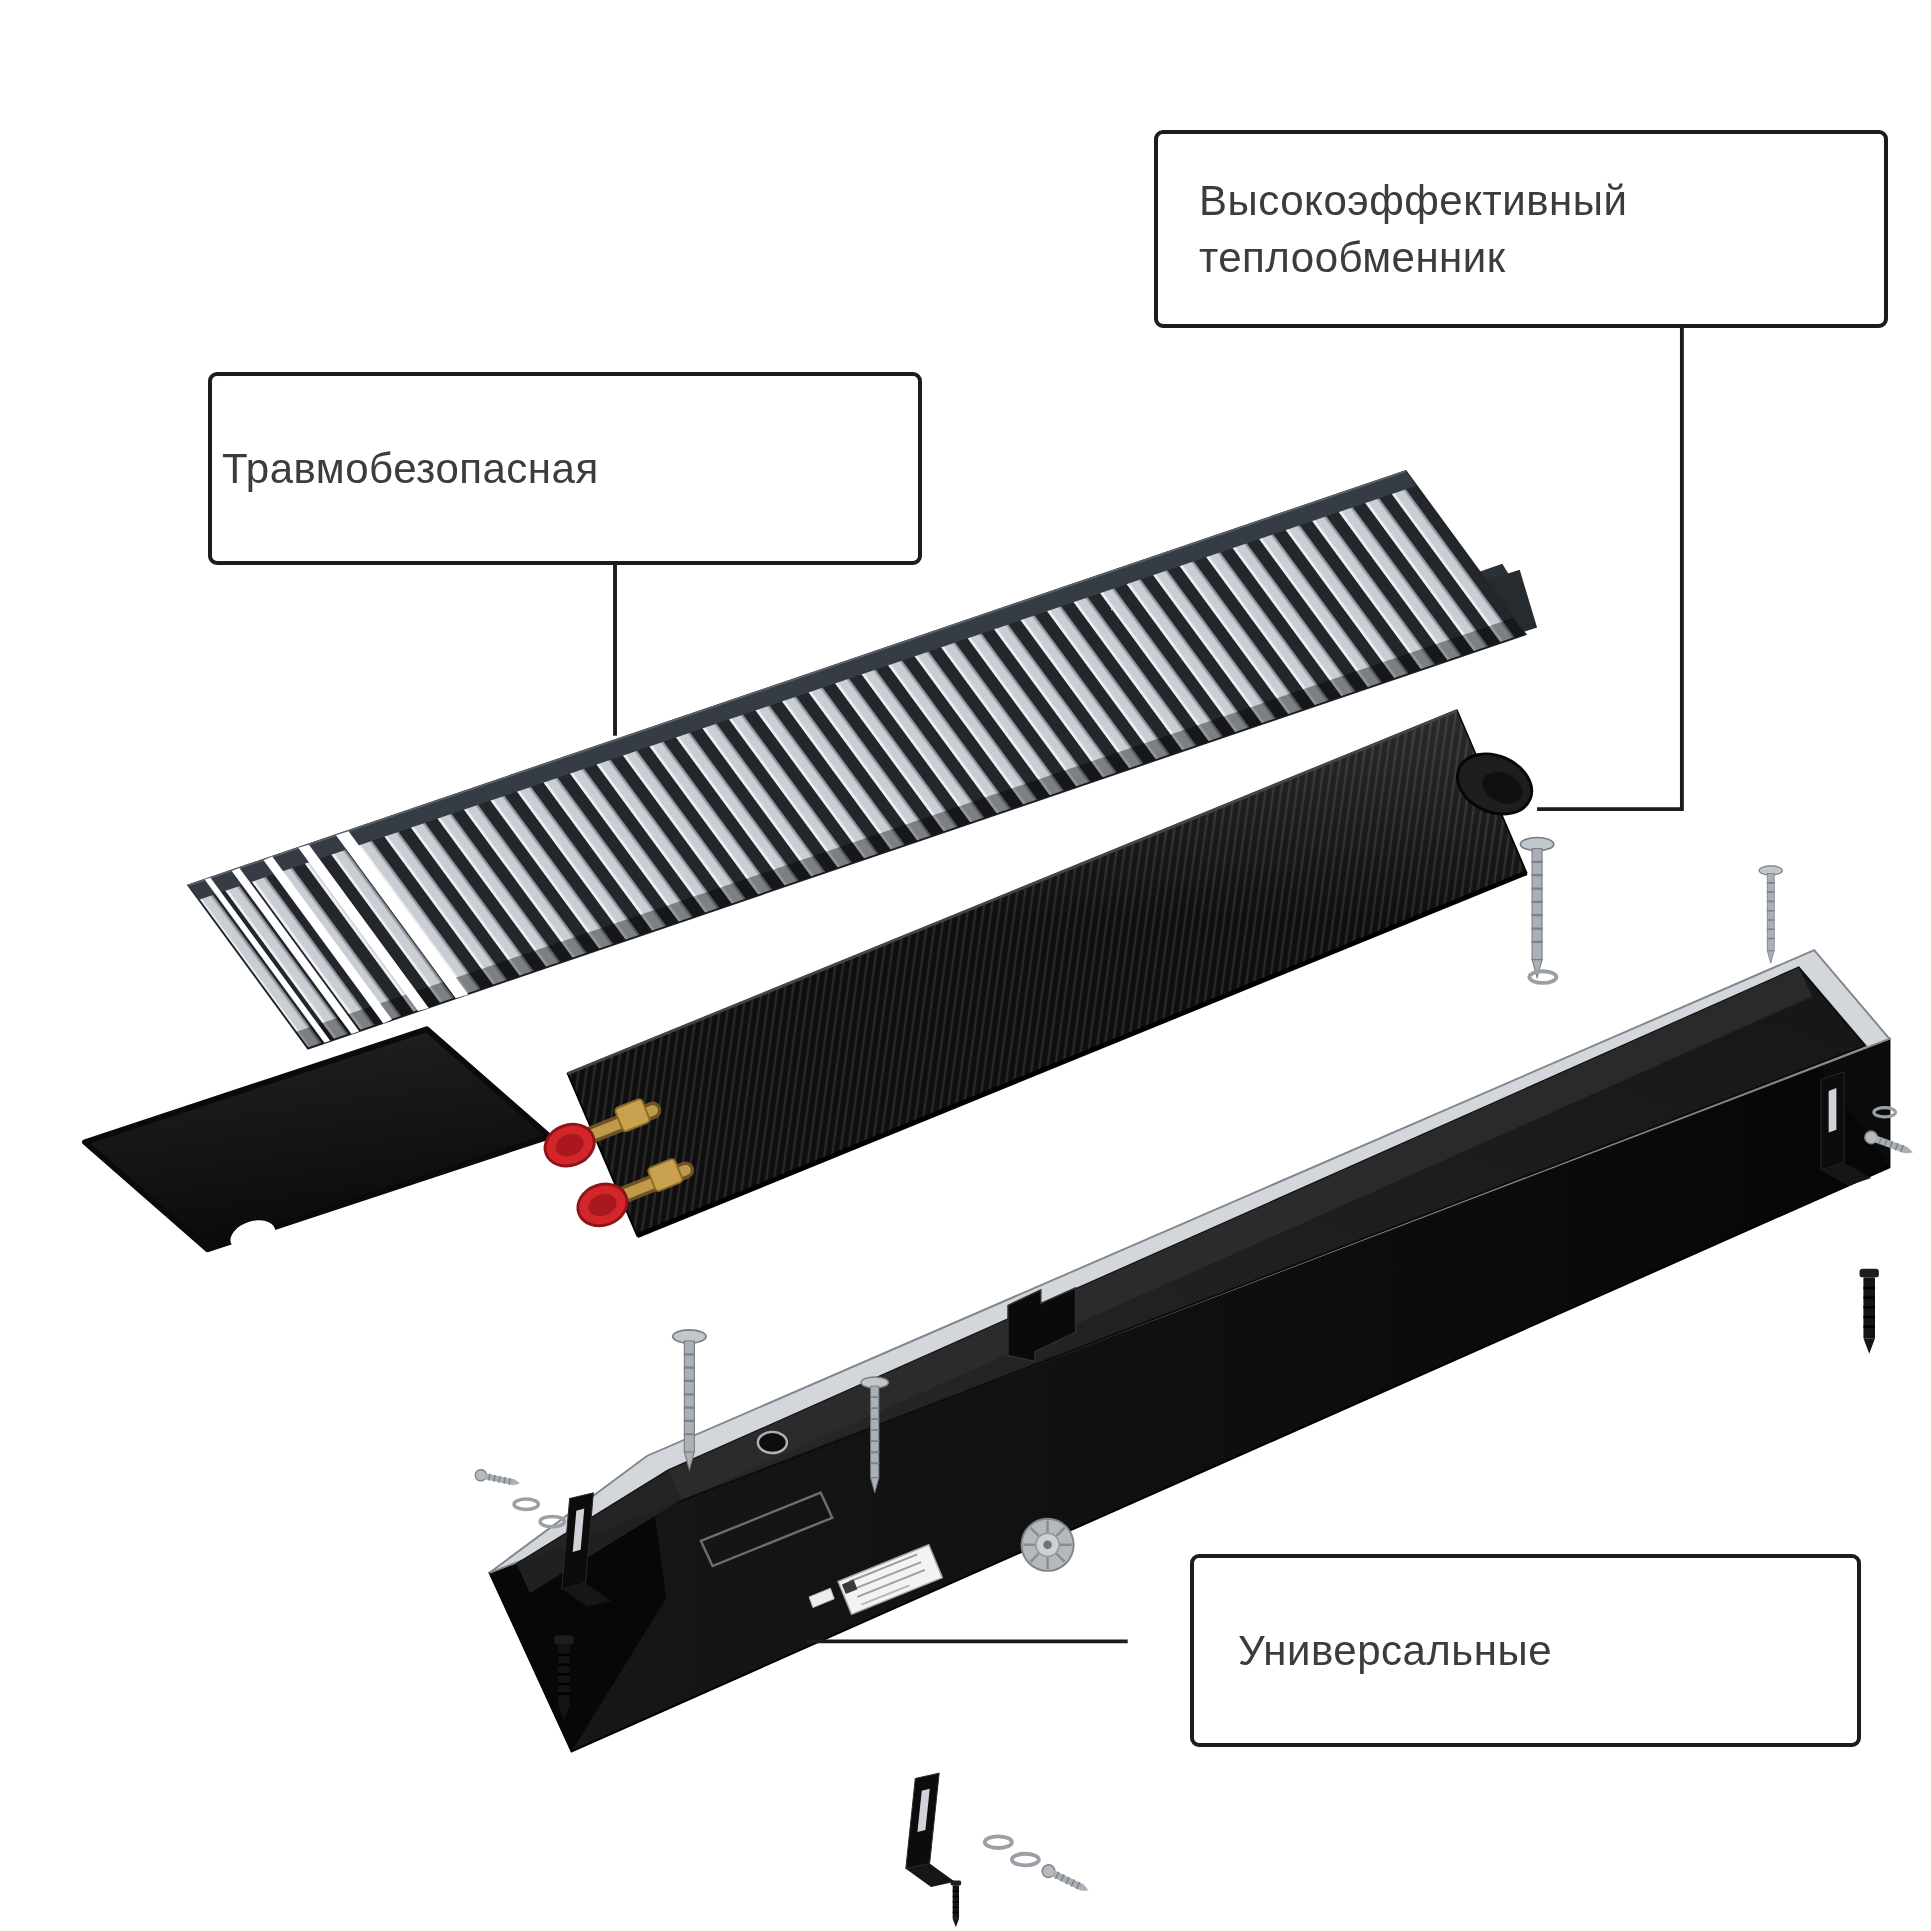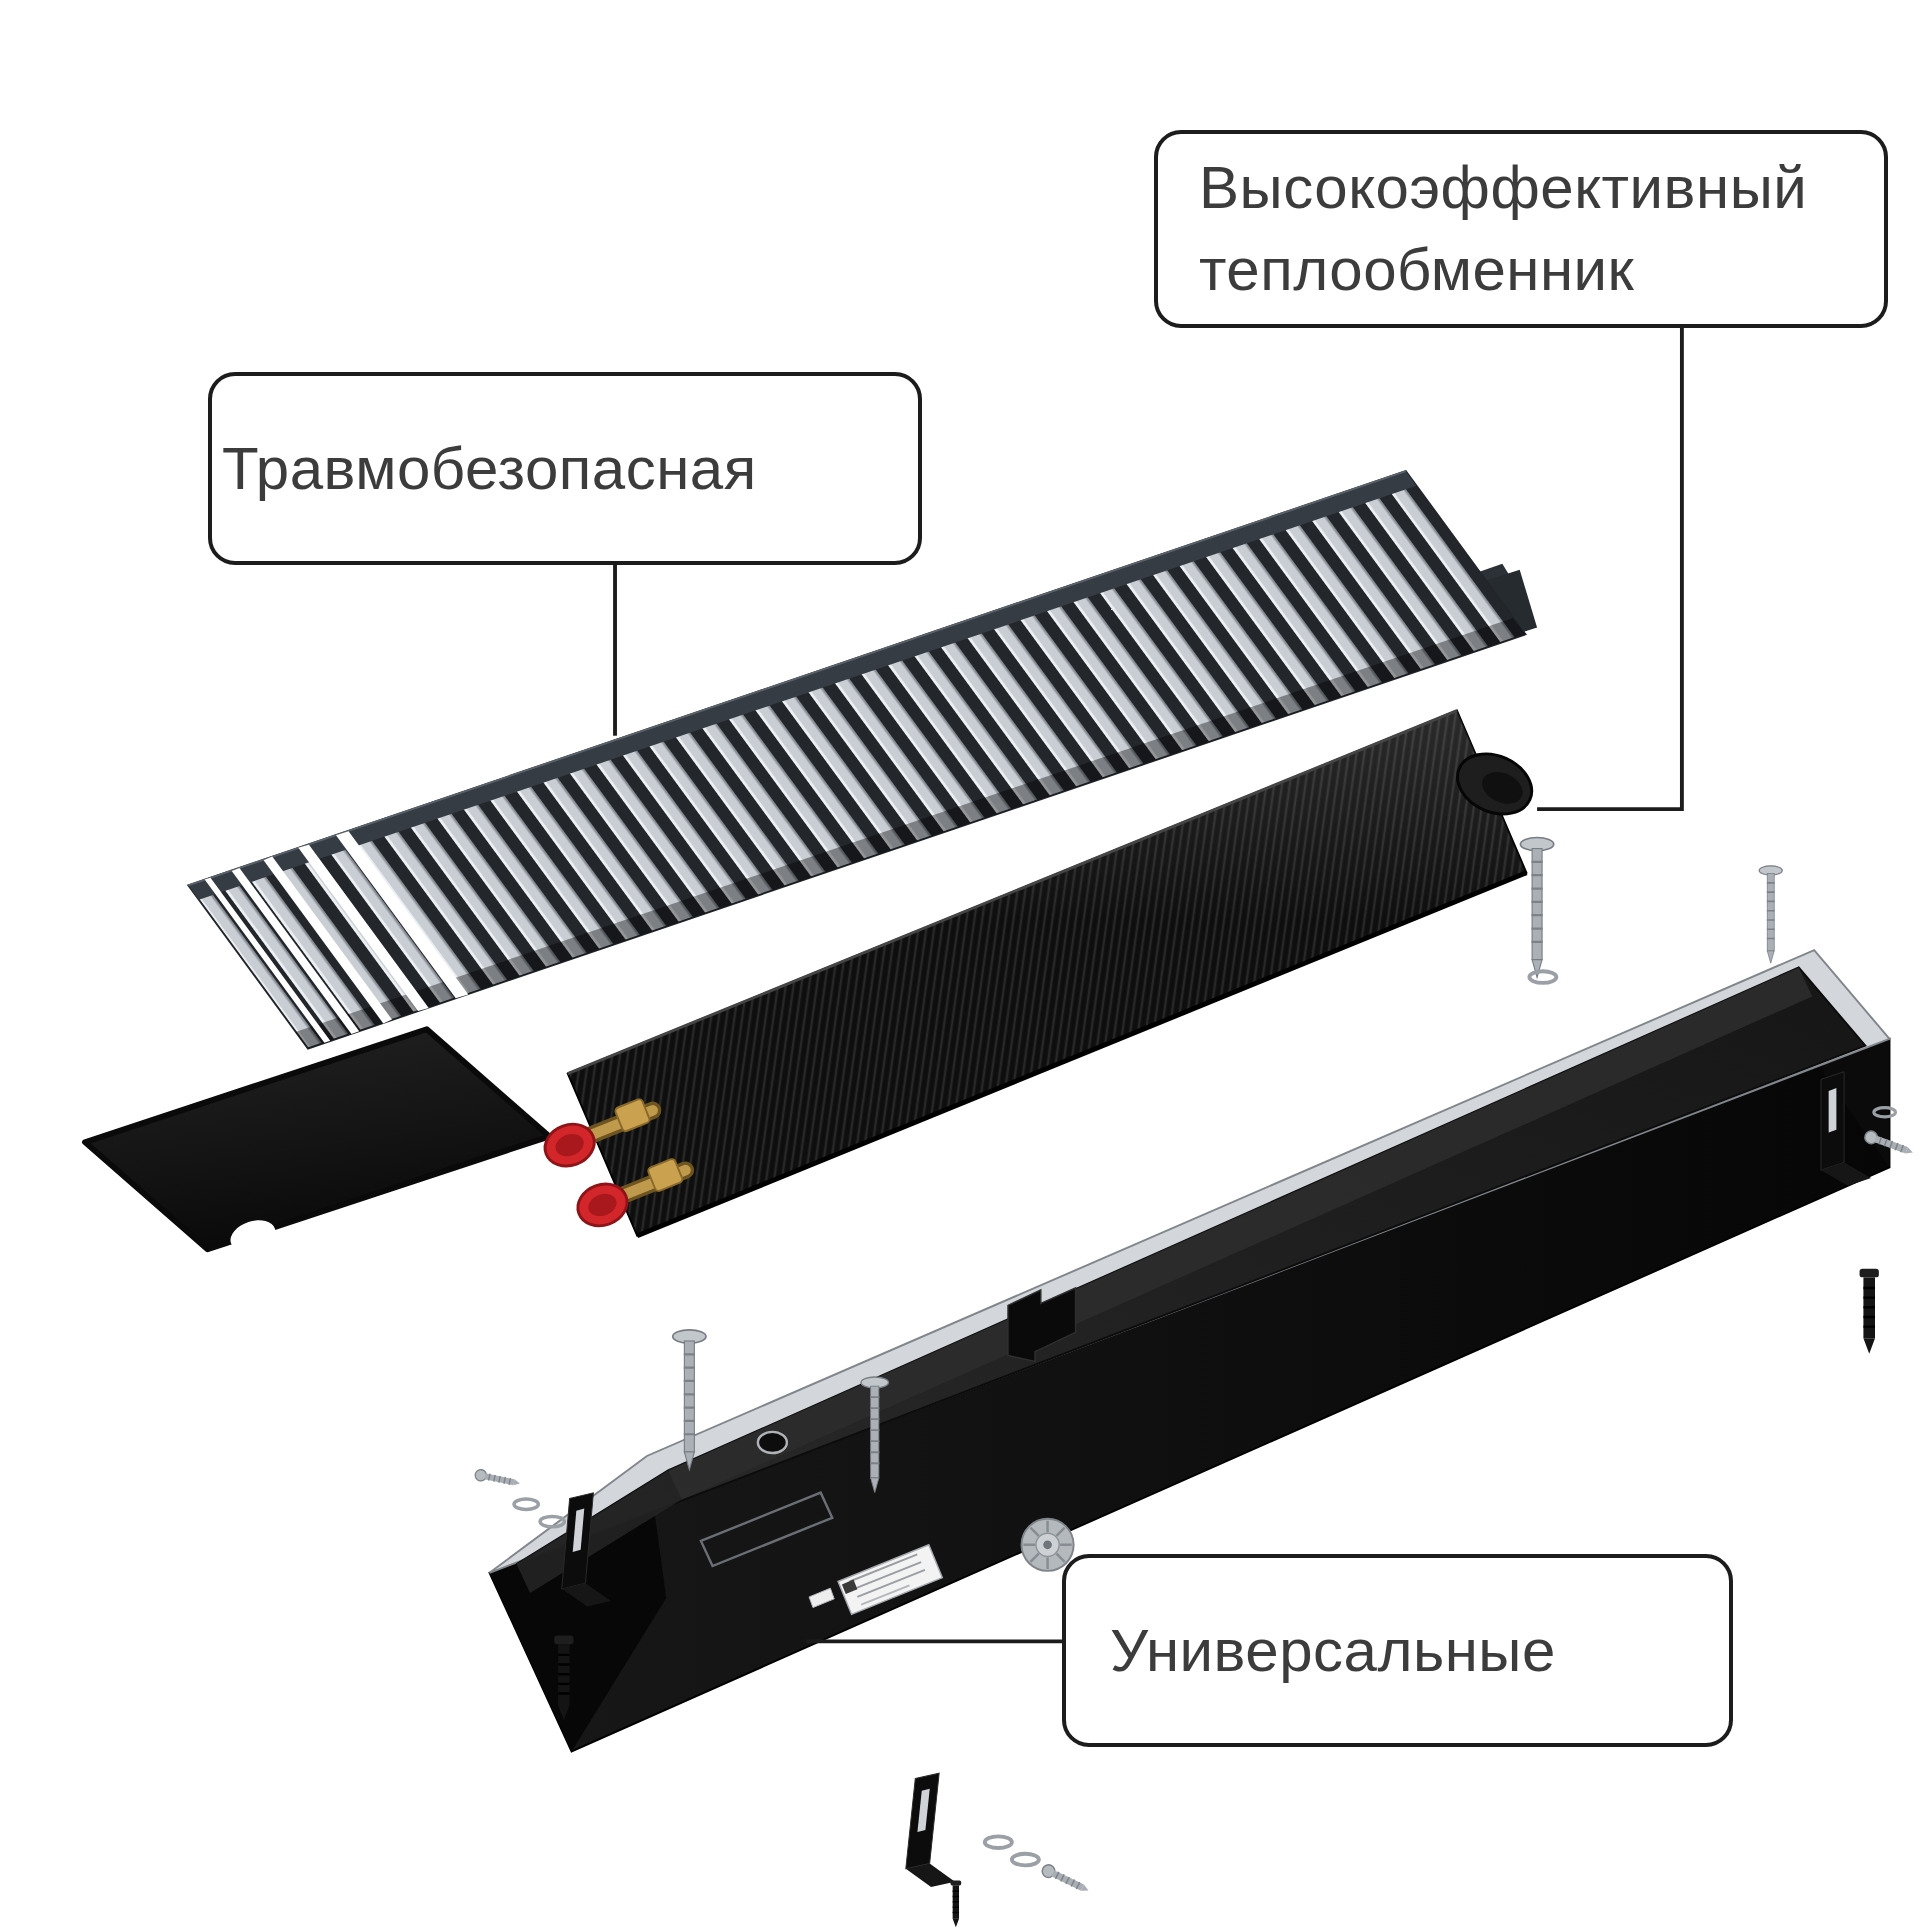--- a/index.html
+++ b/index.html
@@ -8,30 +8,30 @@
     position:relative; width:1931px; height:1931px;
     background:var(--background,#ffffff);
     font-family:"Liberation Sans", sans-serif;
     overflow:hidden;
   }
   .diagram-svg { position:absolute; left:0; top:0; }
   .callout {
     position:absolute;
     background:#ffffff;
     border:4.8px solid var(--callout-border,#1c1c1c);
-    border-radius:27px;
+    border-radius:9px;
     display:flex; flex-direction:column; justify-content:center;
     padding:11.6px 23px 11.6px 41px;
     color:var(--callout-text,#3c3c3c);
-    font-size:60px; line-height:1.36; letter-spacing:0.5px;
+    font-size:42px; line-height:1.36; letter-spacing:0.5px;
   }
   .callout span { display:block; white-space:nowrap; }
   .callout-1 { left:1154px; top:130px;  width:734px; height:198px; }
   .callout-2 { left:208px;  top:372px;  width:714px; height:193px;padding-left:10px; }
-  .callout-3 { left:1062px; top:1554px; width:671px; height:193px;padding-left:44px; }
+  .callout-3 { left:1190px; top:1554px; width:671px; height:193px;padding-left:44px; }
 </style>
 </head>
 <body>
 
 <div class="stage">
 
 <svg class="diagram-svg" width="1931" height="1931" viewBox="0 0 2000 2000">
   <defs>
     <pattern id="slatPat" patternUnits="userSpaceOnUse" width="29" height="240" patternTransform="matrix(0.9467,-0.3221,0.5916,0.8063,195,917)">
       <rect x="0" y="0" width="29" height="240" fill="#23262b"></rect>

